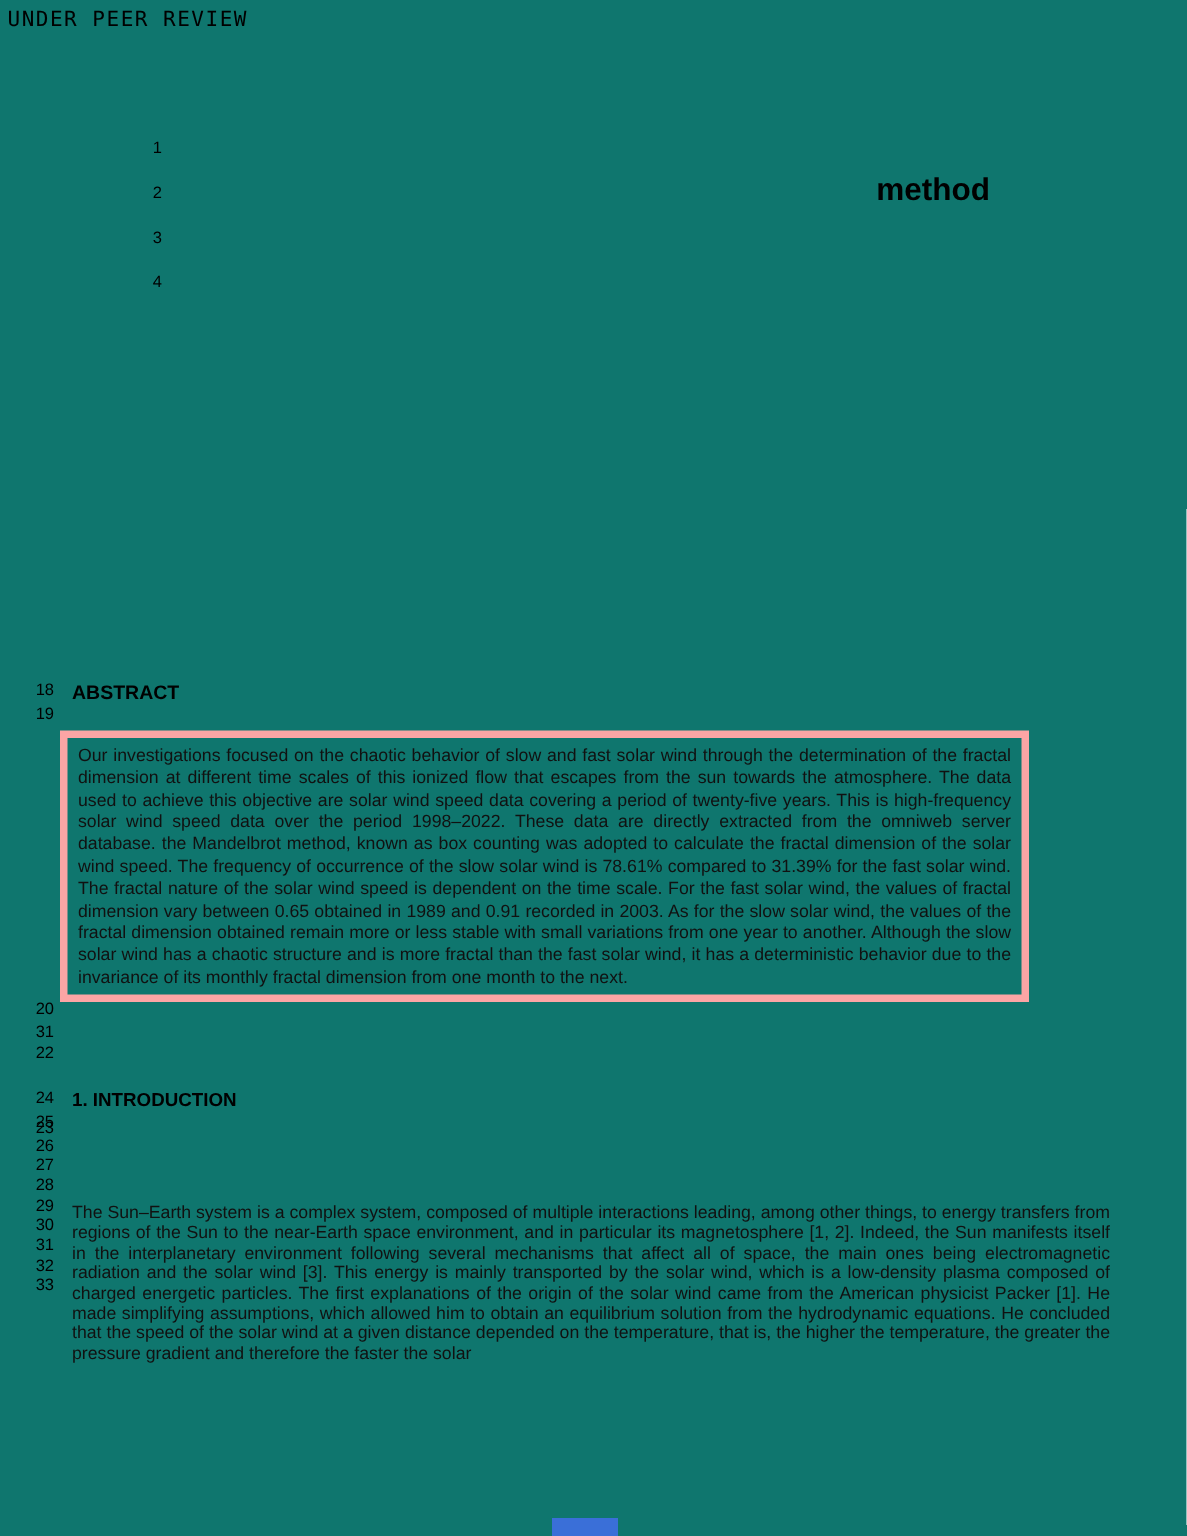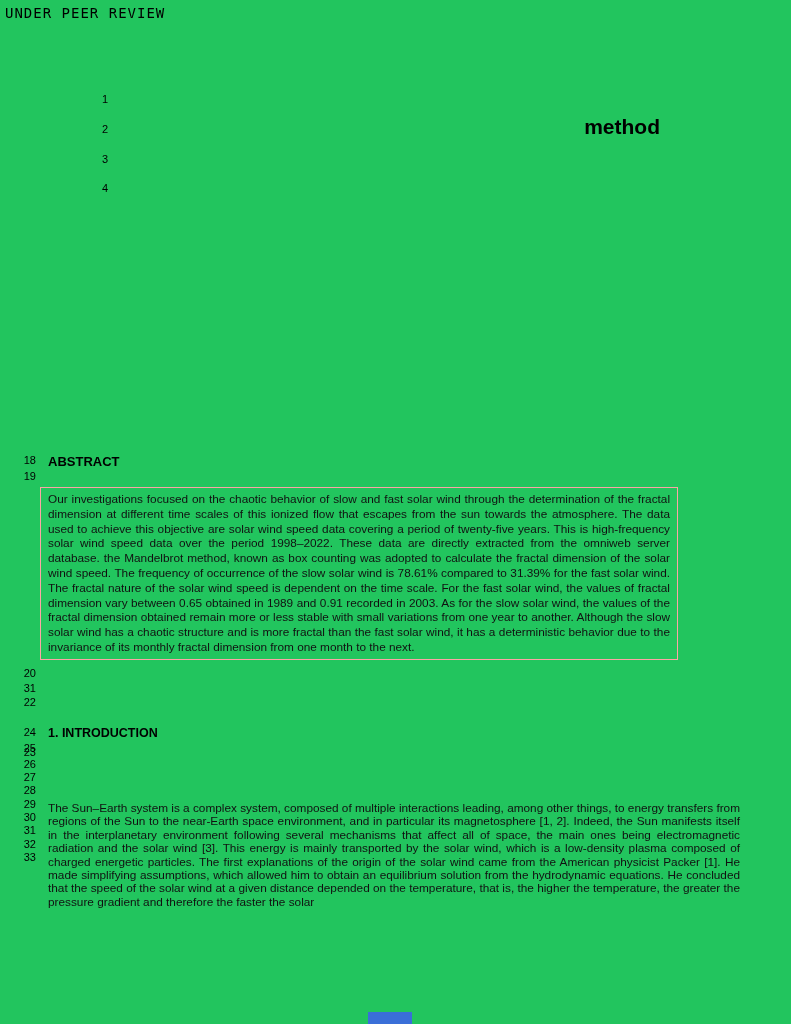--- a/index.html
+++ b/index.html
@@ -4,21 +4,21 @@
 <style>
   html, body {
     margin: 0;
     padding: 0;
     background: #ffffff;
   }
   .page {
     position: relative;
     width: 791px;
     height: 1024px;
-    background: #22c55e;
+    background: #0f766e;
     font-family: "Liberation Sans", sans-serif;
     color: #111111;
     overflow: hidden;
   }
   .peer-review {
     position: absolute;
     left: 5px;
     top: 5px;
     font-family: "DejaVu Sans Mono", "Liberation Mono", monospace;
     font-size: 14px;
@@ -53,21 +53,21 @@
     top: 454px;
     font-size: 13px;
     font-weight: bold;
     color: #000000;
   }
   .abstract-box {
     position: absolute;
     left: 40px;
     top: 487px;
     width: 622px;
-    border: 1px solid #fca5a5;
+    border: 5px solid #fca5a5;
     padding: 4px 7px;
     font-size: 11.8px;
     line-height: 14.8px;
     text-align: justify;
     color: #111111;
   }
   .keywords {
     position: absolute;
     left: 48px;
     top: 680px;

